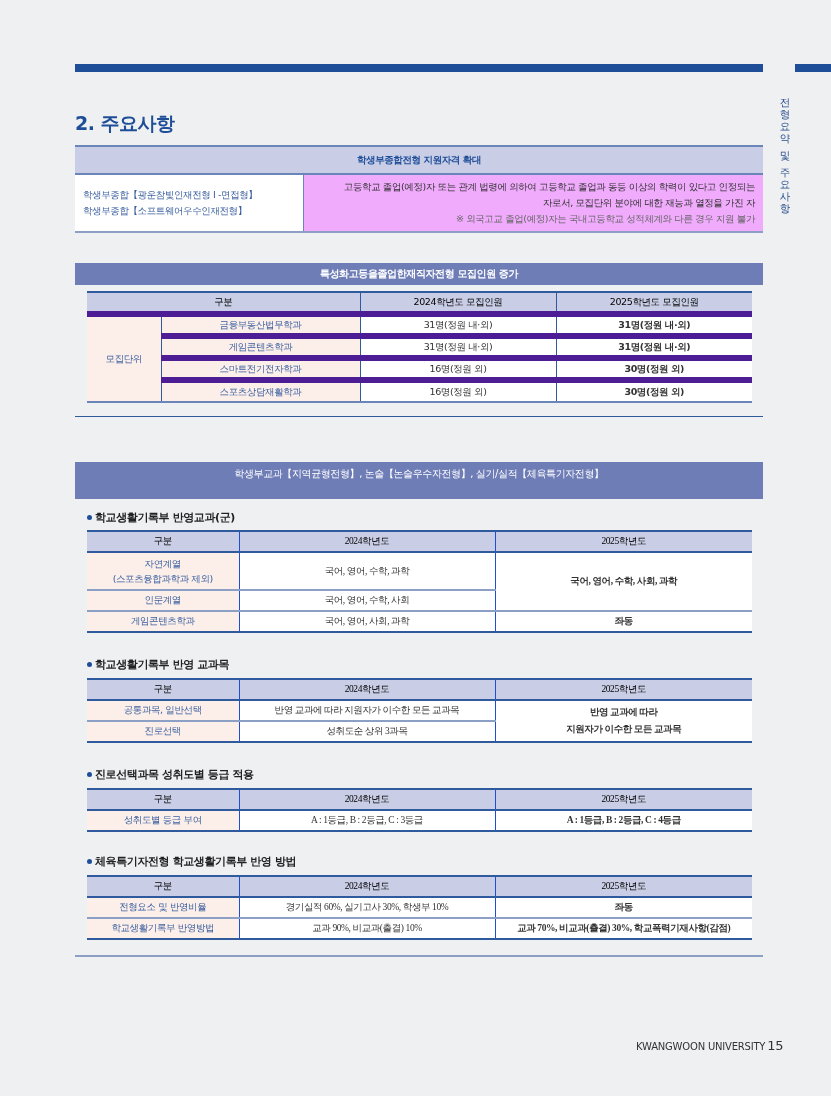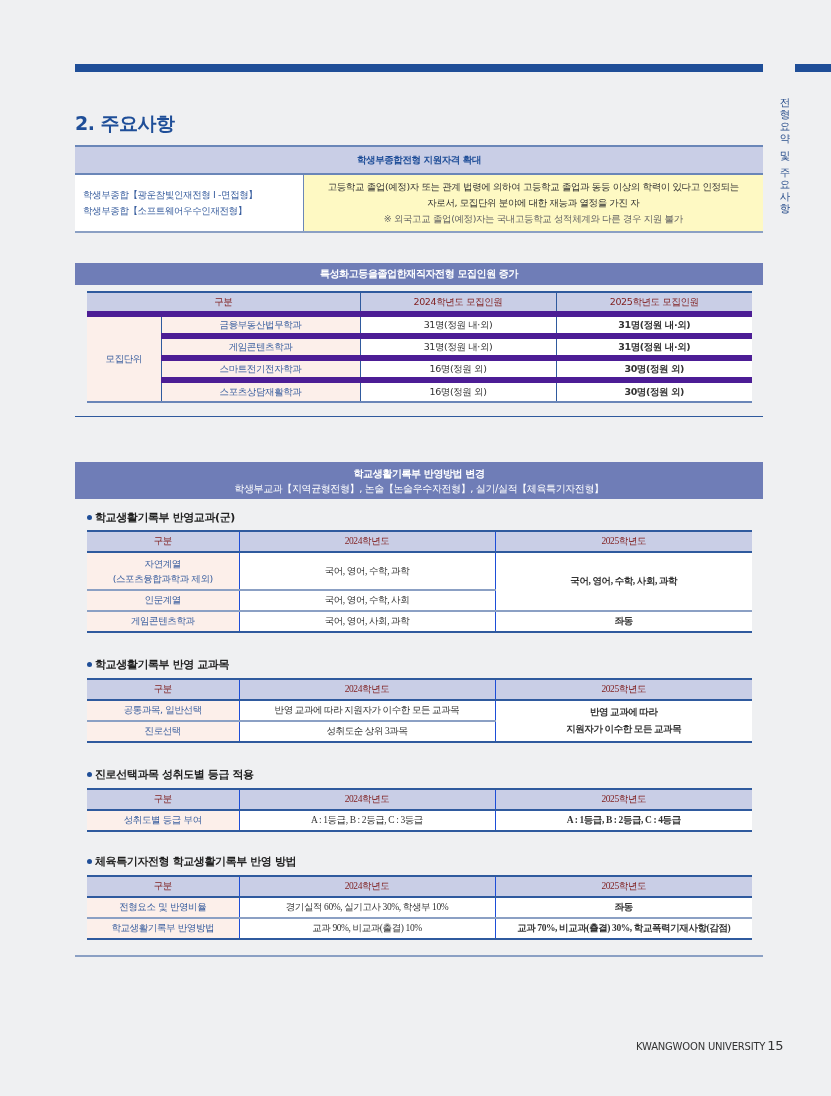--- a/index.html
+++ b/index.html
@@ -6,30 +6,30 @@
   html, body { width: 831px; height: 1096px; }
   body { background: #eff0f2; font-family: "DejaVu Sans", "Liberation Sans", sans-serif; color: #333; position: relative; overflow: hidden; }
   .top-bar { position: absolute; left: 75px; top: 64px; width: 688px; height: 8px; background: #1f4e98; }
   .side-tab-bar { position: absolute; left: 795px; top: 64px; width: 36px; height: 8px; background: #1f4e98; }
   .side-label { position: absolute; left: 778px; top: 96px; width: 14px; font-size: 10.5px; color: #2a4f8c; line-height: 12px; text-align: center; word-break: break-all; }
   .side-label span { display: block; }
   .side-label .gap { height: 5px; }
   .section-title { position: absolute; left: 75px; top: 111px; font-size: 19px; font-weight: bold; color: #1f4e98; letter-spacing: -0.5px; }
   table { border-collapse: collapse; table-layout: fixed; }
   td, th { font-weight: normal; text-align: center; vertical-align: middle; font-size: 9.5px; letter-spacing: -0.4px; }
-  .hdr-blue { background: #c9cee6; color: #7f1d1d; }
+  .hdr-blue { background: #c9cee6; color: #000000; }
   .row-pink { background: #fcefea; color: #3a5f9f; }
   .cell-white { background: #ffffff; color: #333; }
   .bold { font-weight: bold; }
 
   
   .t1 { position: absolute; left: 75px; top: 145px; width: 688px; border-top: 2px solid #6a86b8; border-bottom: 2px solid #8ba0c4; }
   .t1 th { height: 28px; background: #c9cee6; color: #1f4e98; font-weight: bold; border-bottom: 2px solid #6a86b8; }
   .t1 td.left { background: #fff; color: #3a5f9f; text-align: left; padding-left: 8px; line-height: 16px; border-right: 1px solid #6a86b8; }
-  .t1 td.right { background: #fef9c3; text-align: center; padding: 4px 20px; line-height: 16px; color: #333; }
+  .t1 td.right { background: #f0abfc; text-align: right; padding: 4px 8px; line-height: 16px; color: #333; }
   .t1 .note { color: #666; }
 
   
   .banner { position: absolute; left: 75px; width: 688px; background: #6f7db7; color: #fff; text-align: center; font-size: 10px; letter-spacing: -0.4px; }
   .banner .b { font-weight: bold; }
   .banner1 { top: 263px; height: 22px; line-height: 22px; }
   .banner2 { top: 462px; height: 37px; padding-top: 4px; line-height: 15px; }
 
   .t2 { position: absolute; left: 87px; top: 291px; width: 665px; border-top: 2px solid #2f5a9e; border-bottom: 2px solid #6a86b8; }
   .t2 th { height: 22px; }
@@ -126,21 +126,20 @@
   <tr>
     <td class="row-pink vline">스포츠상담재활학과</td>
     <td class="cell-white vline">16명(정원 외)</td>
     <td class="cell-white vline bold">30명(정원 외)</td>
   </tr>
 </tbody>
   </table>
 <div class="rule" style="top:416px"></div>
 
 <div class="banner banner2">
-  <div class="b">학교생활기록부 반영방법 변경</div>
   <div>학생부교과【지역균형전형】, 논술【논술우수자전형】, 실기/실적【체육특기자전형】</div>
 </div>
 
 <div class="bullet-h" style="top:510px">학교생활기록부 반영교과(군)</div>
 <table class="tx" style="top:530px">
   <colgroup>
       <col style="width:152px">
       <col style="width:256px">
       <col style="width:257px">
     </colgroup>

